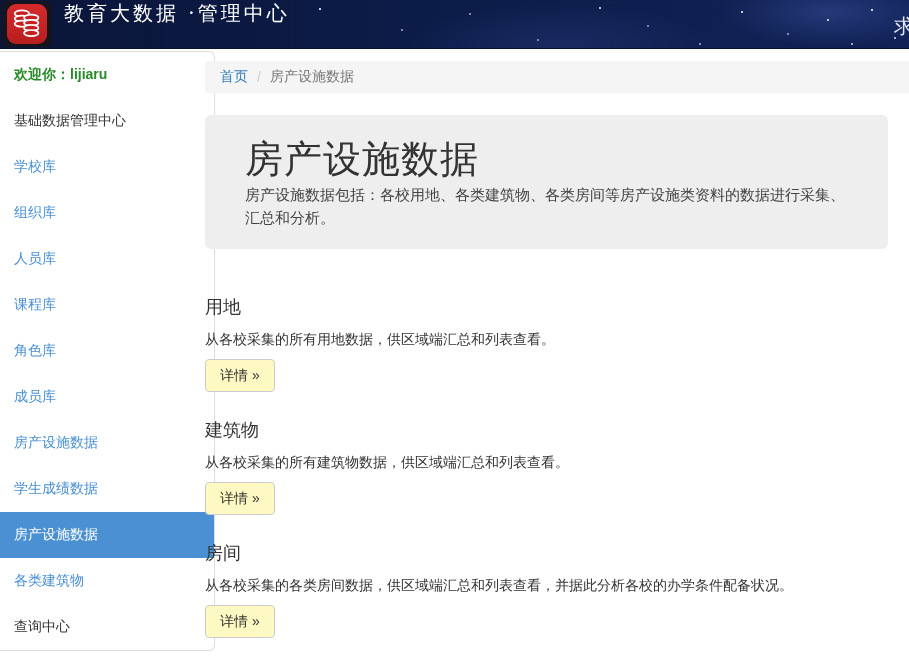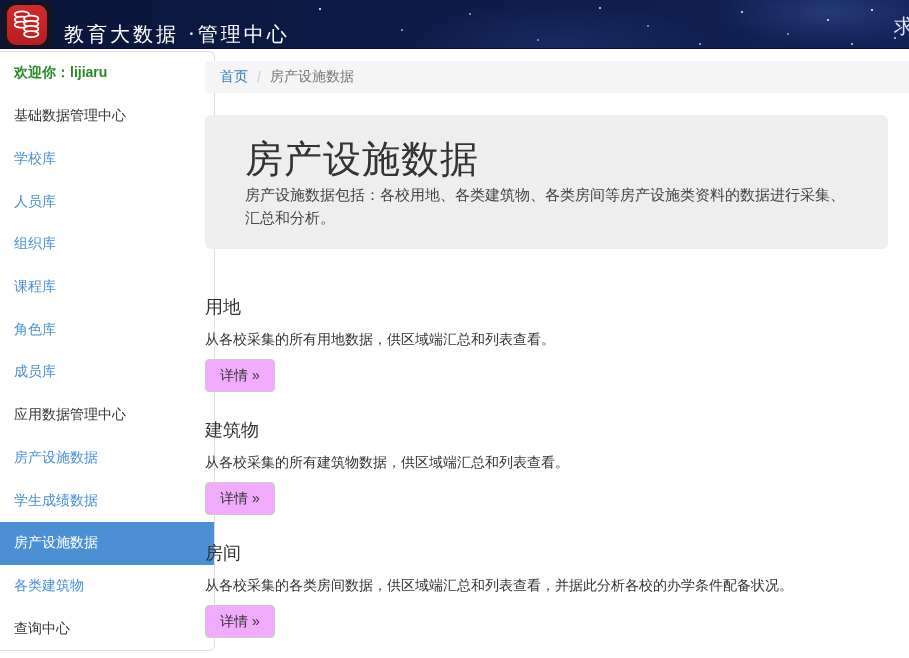--- a/index.html
+++ b/index.html
@@ -21,21 +21,21 @@
       radial-gradient(2px 2px   at 742px 12px, rgba(255,255,255,.75) 50%, transparent 55%),
       radial-gradient(1.5px 1.5px at 788px 34px, rgba(190,205,255,.6) 50%, transparent 55%),
       radial-gradient(2px 2px   at 828px 20px, rgba(255,255,255,.7) 50%, transparent 55%),
       radial-gradient(1.5px 1.5px at 852px 44px, rgba(255,255,255,.6) 50%, transparent 55%),
       radial-gradient(2.5px 2.5px at 872px 10px, rgba(255,255,255,.8) 50%, transparent 55%),
       radial-gradient(1.5px 1.5px at 895px 38px, rgba(220,230,255,.7) 50%, transparent 55%),
       radial-gradient(160px 50px at 830px 12px, rgba(80,100,190,.35), transparent 70%),
       radial-gradient(220px 60px at 560px 45px, rgba(60,80,160,.25), transparent 70%),
       linear-gradient(90deg,#0a1538 0%,#0c1c48 45%,#102256 100%);
     border-bottom:1px solid #081230;
-    display:flex; align-items:flex-end;
+    display:flex; align-items:flex-start;
   }
   .logo-box {
     width:50px; height:46px; margin-left:2px; margin-top:1px;
     background:#15151f; border-radius:6px;
     display:flex; align-items:center; justify-content:center;
     flex:0 0 auto; cursor:pointer;
   }
   .logo-red {
     width:40px; height:40px; border-radius:9px;
     background:linear-gradient(180deg,#d42a2b,#b81e20);
@@ -88,21 +88,21 @@
   .jumbo-title { font-size:38px; line-height:40px; color:#333; font-weight:500; letter-spacing:1px; }
   .jumbo-desc  { margin-top:4px; font-size:15px; line-height:23px; color:#444; max-width:600px; }
 
   .section-h {
     margin-top:48px; font-size:18px; line-height:20px; color:#333; font-weight:500;
   }
   .section-h.later { margin-top:28px; }
   .section-p { margin-top:12px; font-size:14px; line-height:20px; color:#333; }
   .btn-wrap { margin-top:10px; }
   .btn-detail {
-    display:inline-block; background:#f0abfc; border:1px solid #ccc; border-radius:4px;
+    display:inline-block; background:#fef9c3; border:1px solid #ccc; border-radius:4px;
     padding:7px 14px; font-size:14px; color:#333; cursor:pointer; line-height:17px;
   }
 </style>
 </head>
 <body>
 
 <div class="navbar">
   <div class="logo-box">
     <div class="logo-red">
       <span>
@@ -121,26 +121,25 @@
     </div>
   </div>
   <div class="brand">教育大数据 ·管理中心</div>
   <div class="nav-right-partial">求</div>
 </div>
 
 <div class="sidebar">
   <div class="sb-item sb-welcome">欢迎你：lijiaru</div>
   <div class="sb-item sb-header">基础数据管理中心</div>
   <div class="sb-item sb-link">学校库</div>
+  <div class="sb-item sb-link">组织库</div>
   <div class="sb-item sb-link">人员库</div>
-  <div class="sb-item sb-link">组织库</div>
   <div class="sb-item sb-link">课程库</div>
   <div class="sb-item sb-link">角色库</div>
   <div class="sb-item sb-link">成员库</div>
-  <div class="sb-item sb-header">应用数据管理中心</div>
   <div class="sb-item sb-link">房产设施数据</div>
   <div class="sb-item sb-link">学生成绩数据</div>
   <div class="sb-item sb-link active">房产设施数据</div>
   <div class="sb-item sb-link">各类建筑物</div>
   <div class="sb-item sb-header">查询中心</div>
 </div>
 
 <div class="main">
 
   <div class="breadcrumb">

